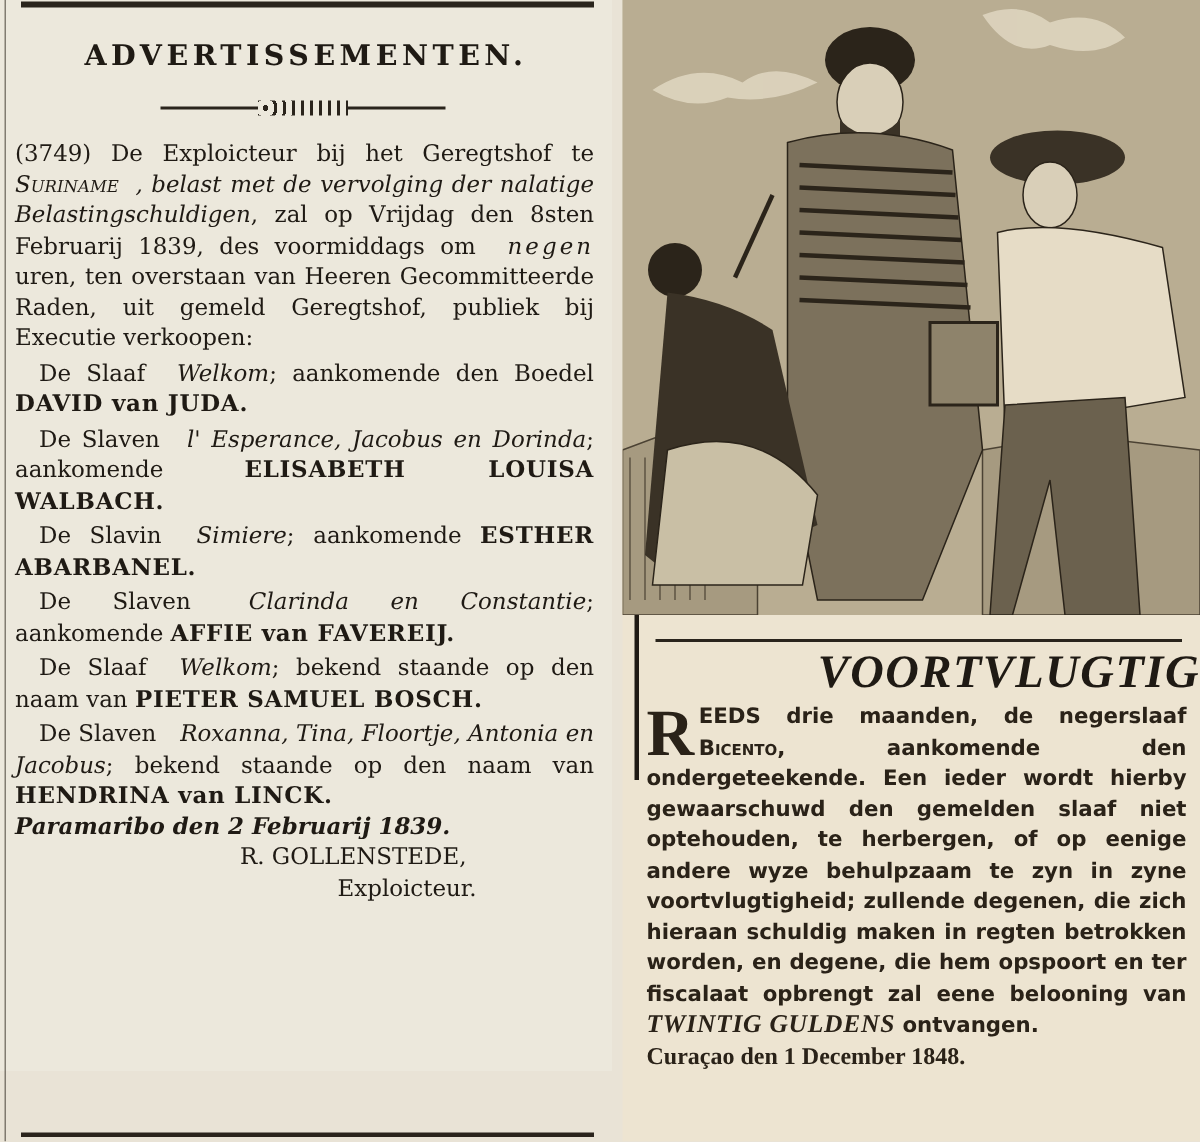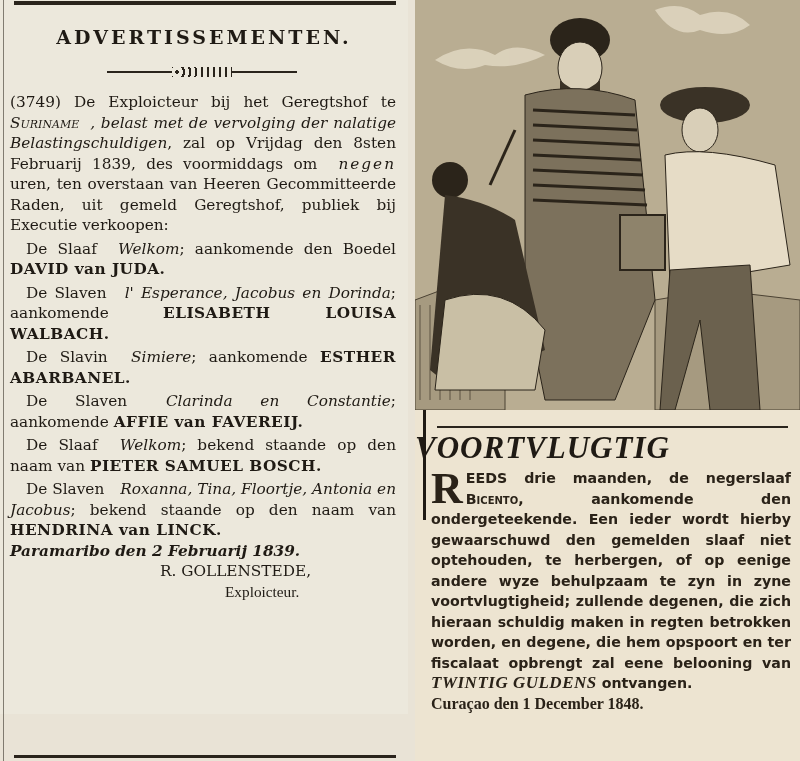--- a/index.html
+++ b/index.html
@@ -12,30 +12,30 @@
   .ornament .bar { position:absolute; top:2px; height:2px; background:#2a241c; }
   .ornament .dots { position:absolute; left:65px; top:-2px; width:60px; height:10px; background:repeating-radial-gradient(circle at 5px 5px, #2a241c 0 2px, transparent 2px 6px); }
   .body { position:absolute; left:10px; top:92px; width:386px; font-size:15.3px; line-height:20.5px; }
   .body p { margin:0; text-align:justify; text-align-last:left; }
   .body .ind { text-indent:16px; margin-top:3px; }
   .it { font-style:italic;margin-left:11px; }
   .cap { font-weight:bold; letter-spacing:.5px; }
   .sc { font-variant:small-caps; font-style:italic; }
   .place { text-align:center; font-style:italic; font-weight:bold; margin-top:2px; }
   .sig { padding-left:150px; margin-top:2px; }
-  .sigrole { padding-left:215px;font-family:Liberation Serif, serif; }
+  .sigrole { padding-left:215px; }
   .bottombar { position:absolute; left:14px; right:12px; top:755px; height:3px; background:#2a241c; }
 
   .illus { position:absolute; left:415px; top:0; width:385px; height:410px; background:#b9ad92; overflow:hidden; }
   .illus svg { display:block; }
 
   .right { position:absolute; left:415px; top:410px; width:385px; height:351px; background:#ede4d1; }
   .right .vrule { position:absolute; left:8px; top:0; width:3px; height:110px; background:#1f1a14; }
   .right .hrule { position:absolute; left:22px; right:12px; top:16px; height:2px; background:#2a241c; }
-  .vtitle { position:absolute; left:0; width:385px; top:20px; text-align:left; font-style:italic; font-weight:bold; font-size:31px; letter-spacing:1px; font-family:"Liberation Serif", serif; }
+  .vtitle { position:absolute; left:0; width:385px; top:20px; text-align:right; font-style:italic; font-weight:bold; font-size:31px; letter-spacing:1px; font-family:"Liberation Serif", serif; }
   .vbody { position:absolute; left:16px; top:58px; width:360px; font-family:"DejaVu Sans", sans-serif; font-weight:bold; font-size:14.2px; line-height:20.5px; color:#2a2218; }
   .vbody p { margin:0; text-align:justify; }
   .dropcap { float:left; font-family:"Liberation Serif", serif; font-size:44px; line-height:38px; margin:2px 3px 0 0; font-weight:bold; }
   .reward { font-style:italic; font-family:"Liberation Serif", serif; font-size:17px; letter-spacing:.5px; }
   .vplace { text-align:center; font-family:"Liberation Serif", serif; font-size:16px; margin-top:2px; }
   .vsig { text-align:center; font-family:"Liberation Serif", serif; font-size:16px; letter-spacing:1px; }
 </style>
 </head>
 <body>
 

